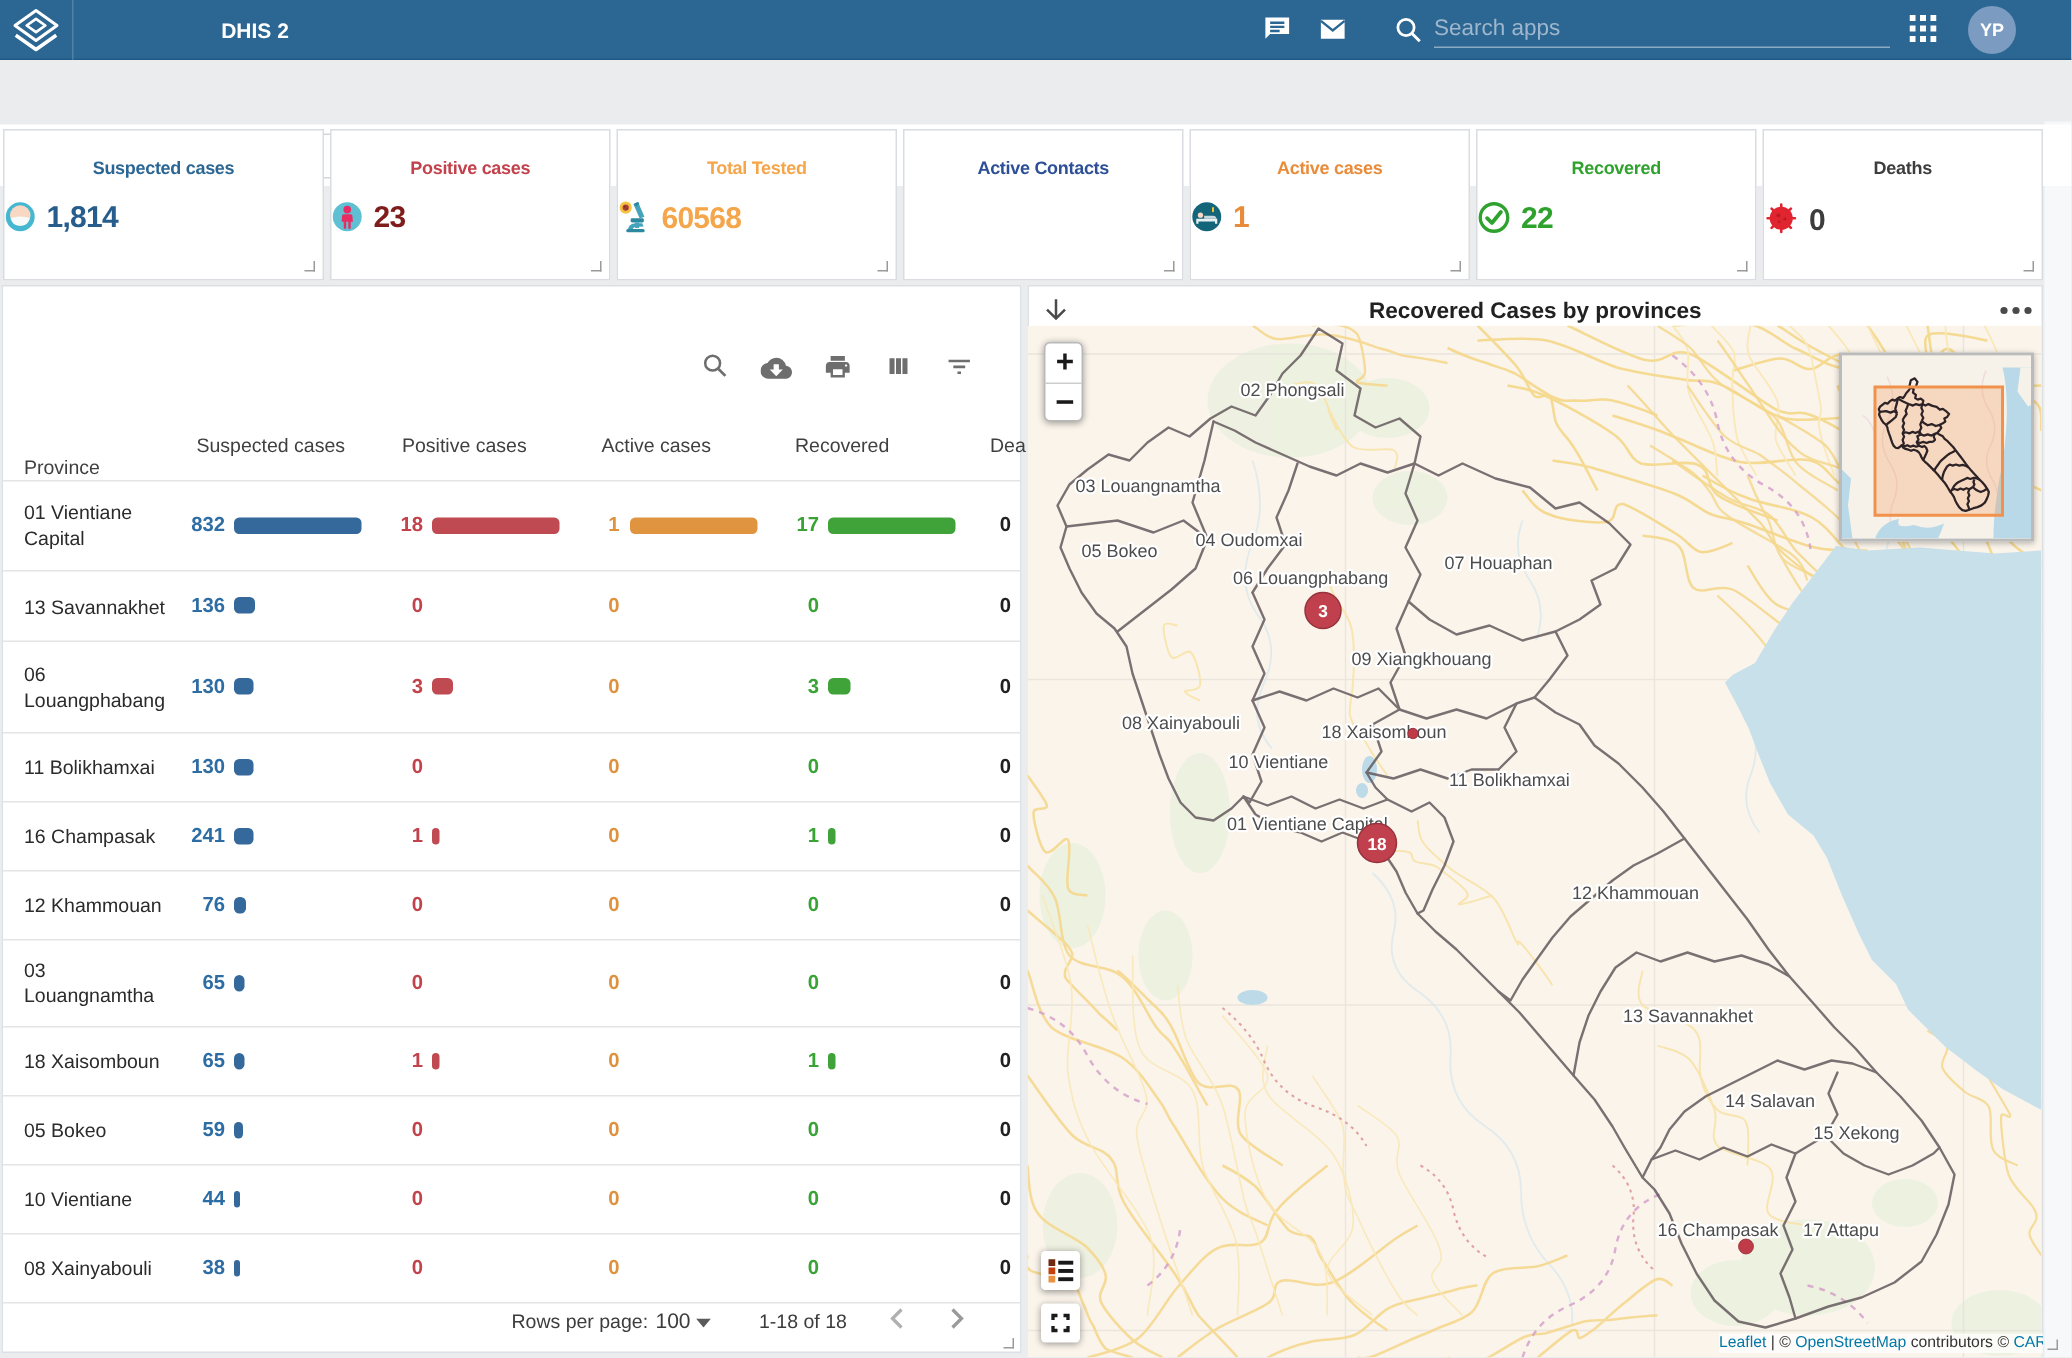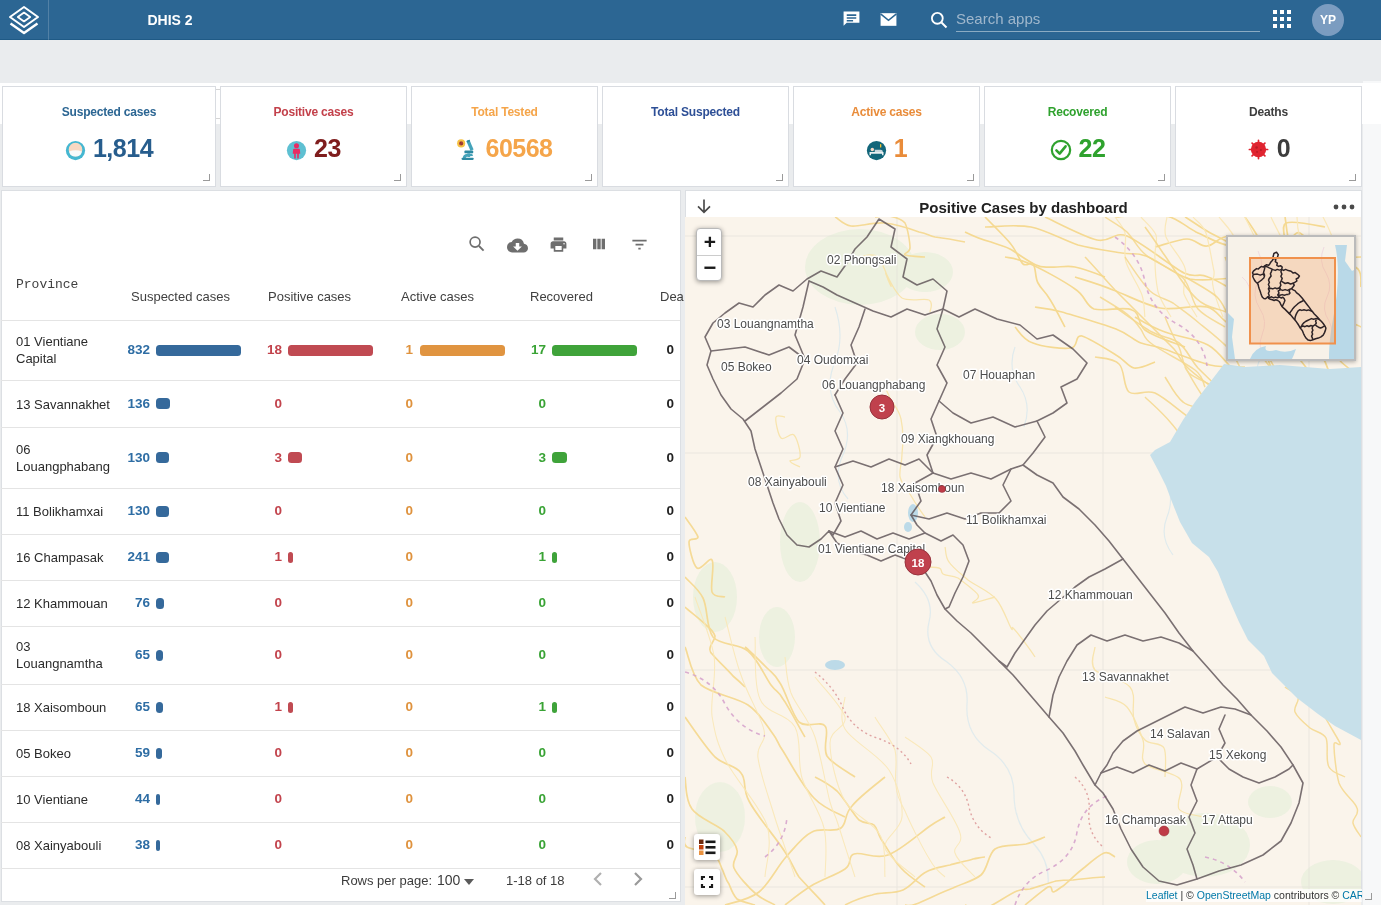--- a/index.html
+++ b/index.html
@@ -18,21 +18,21 @@
 
 
 #fbar { position:absolute; left:0; top:40px; width:1381px; height:41px; background:#fff;margin-top:43px; }
 #fsel { position:absolute; left:9px; top:6px; width:288px; height:30px; background:#fff; border:1px solid #d5d5d5; border-radius:4px; }
 #fsel .txt { position:absolute; left:10px; top:7px; font-size:14.5px; color:#404040; }
 #fsel .vsep { position:absolute; left:255px; top:5px; width:1px; height:20px; background:#d9d9d9; }
 
 
 .card { position:absolute; top:86px; height:101px; background:#fff; border:1px solid #d9dce1; }
 .card .t { position:absolute; top:18px; left:0; right:0; text-align:center; font-size:12px; font-weight:bold; letter-spacing:-0.2px; }
-.card .v { position:absolute; top:47px; left:0; right:0; text-align:center; font-size:25px; font-weight:bold; letter-spacing:-0.5px; }
+.card .v { position:absolute; top:47px; left:0; right:0; font-size:20px; font-weight:bold; letter-spacing:-0.5px; }
 .card .v svg { vertical-align:-4px; margin-right:7px; }
 .rsz { position:absolute; right:5px; bottom:5px; width:7px; height:7px; border-right:1.5px solid #9a9a9a; border-bottom:1.5px solid #9a9a9a; }
 
 
 #tpanel { position:absolute; left:1px; top:190px; width:680px; height:712px; background:#fff; border:1px solid #dcdfe3; }
 #mpanel { position:absolute; left:685px; top:190px; width:677px; height:712px; background:#fff; border:1px solid #dcdfe3; }
 .ticon { position:absolute; top:235px; }
 
 
 .th { position:absolute; font-size:13px; color:#404040; }
@@ -149,21 +149,21 @@
           <path d="M11.2 2.2 l3.4 -1.4 4.6 10.6 -3.4 1.4z" fill="#44a3ba"></path>
           <rect x="11.8" y="1.2" width="3.6" height="2.2" rx="1" transform="rotate(-23 13.6 2.3)" fill="#2d89a2"></rect>
           <rect x="9.2" y="12.6" width="9.6" height="3" rx="1" fill="#2d89a2"></rect>
           <rect x="12.4" y="15.6" width="3" height="4" fill="#44a3ba"></rect>
           <path d="M7.4 21.6 q-0.4 -5 5.2 -5.4 l5 0 1 2.4 -4.6 0.2 q-3.4 0.2 -3.6 2.8z" fill="#44a3ba"></path>
           <rect x="6" y="20.4" width="13.4" height="2.4" rx="1.2" fill="#2d89a2"></rect>
         </svg>60568</div>
     <div class="rsz"></div>
   </div>
   <div class="card" style="left:602px; width:187px;">
-    <div class="t" style="color:#2d4f96;">Total Suspected</div>
+    <div class="t" style="color:#2d4f96;">Active Contacts</div>
     <div class="rsz"></div>
   </div>
   <div class="card" style="left:793px; width:187px;">
     <div class="t" style="color:#e98c3a;">Active cases</div>
     <div class="v" style="color:#e98c3a;"><svg width="21" height="21" viewBox="0 0 24 24">
           <circle cx="12" cy="12" r="11" fill="#13667a"></circle>
           <circle cx="7.2" cy="10.8" r="2" fill="#fbd9c6"></circle>
           <path d="M4 13.6 h16 v3.8 h-1.7 v-1.7 h-12.6 v1.7 h-1.7 z" fill="#eaf0f2"></path>
           <path d="M10 11.2 h6.6 q2.6 0 2.8 2.4 h-9.4z" fill="#c8d8de"></path>
           <rect x="16" y="4.6" width="1.5" height="4" rx="0.7" fill="#f5c332"></rect>
@@ -208,21 +208,21 @@
   <svg class="ticon" style="left:549px" width="19" height="19" viewBox="0 0 24 24">
       <path fill="#6e6e6e" d="M19 8H5c-1.66 0-3 1.34-3 3v6h4v4h12v-4h4v-6c0-1.66-1.34-3-3-3zm-3 11H8v-5h8v5zm3-7c-.55 0-1-.45-1-1s.45-1 1-1 1 .45 1 1-.45 1-1 1zm-1-9H6v4h12V3z"></path>
     </svg>
   <svg class="ticon" style="left:590px" width="18" height="18" viewBox="0 0 24 24">
       <path fill="#6e6e6e" d="M4 5h4.5v14H4zM9.75 5h4.5v14h-4.5zM15.5 5H20v14h-4.5z"></path>
     </svg>
   <svg class="ticon" style="left:630px" width="19" height="19" viewBox="0 0 24 24">
       <path fill="#6e6e6e" d="M3 6h18v2.2H3zM7 11h10v2.2H7zM10.5 16h3v2.2h-3z"></path>
     </svg>
 
-  <div class="th" style="left:16px; top:277px;font-family:Liberation Mono, monospace;">Province</div>
+  <div class="th" style="left:16px; top:304px;">Province</div>
   <div class="th" style="left:131px; top:289px;">Suspected cases</div>
   <div class="th" style="left:268px; top:289px;">Positive cases</div>
   <div class="th" style="left:401px; top:289px;">Active cases</div>
   <div class="th" style="left:530px; top:289px;">Recovered</div>
   <div class="th" style="left:660px; top:289px;">Dea</div>
 
   <div id="rows">
       <div class="rowline" style="top:320px"></div>
       <div class="prov" style="top:333px">01 Vientiane<br>Capital</div>
       <div class="num nb" style="left:110px; width:40px; top:342px; left:110px;">832</div>
@@ -336,21 +336,21 @@
     <svg style="position:absolute; left:633px; top:3px;" width="11" height="16" viewBox="0 0 11 16">
         <path d="M2 2 L8 8 L2 14" fill="none" stroke="#9a9a9a" stroke-width="2.2"></path>
       </svg>
   </div>
   <div class="rsz" style="right:auto; left:669px; top:892px; bottom:auto;"></div>
 
   <div id="mpanel"></div>
   <svg id="maparrow" width="20" height="20" viewBox="0 0 24 24">
       <path fill="#4a4a4a" d="M11 3h2v13l5.5-5.5 1.4 1.4L12 19.8 4.1 11.9l1.4-1.4L11 16z"></path>
     </svg>
-  <div id="mtitle">Positive Cases by dashboard</div>
+  <div id="mtitle">Recovered Cases by provinces</div>
   <svg id="mapmore" style="position:absolute;" width="22" height="6" viewBox="0 0 22 6">
       <g fill="#4a4a4a">
         <circle cx="3" cy="3" r="2.4"></circle>
         <circle cx="11" cy="3" r="2.4"></circle>
         <circle cx="19" cy="3" r="2.4"></circle>
       </g>
     </svg>
   <div id="mapbox">
   <svg width="676" height="688" viewBox="0 0 676 688">
     <rect width="676" height="688" fill="#faf4eb"></rect>

